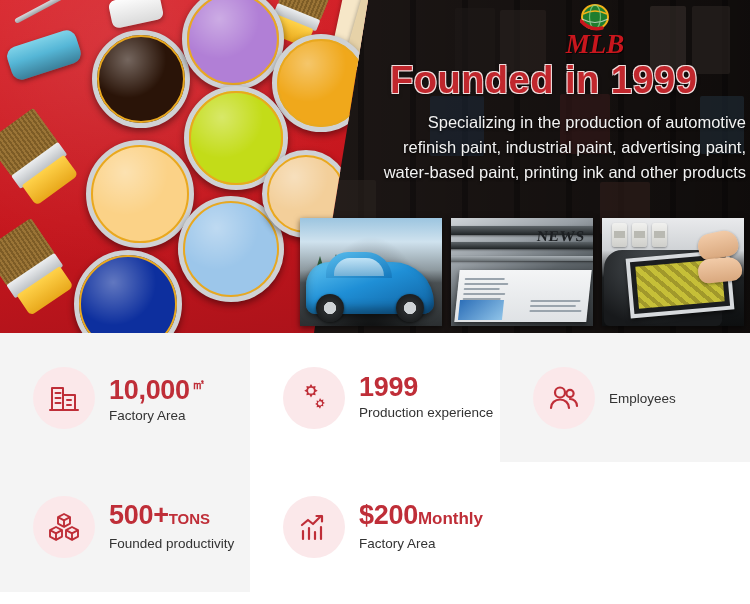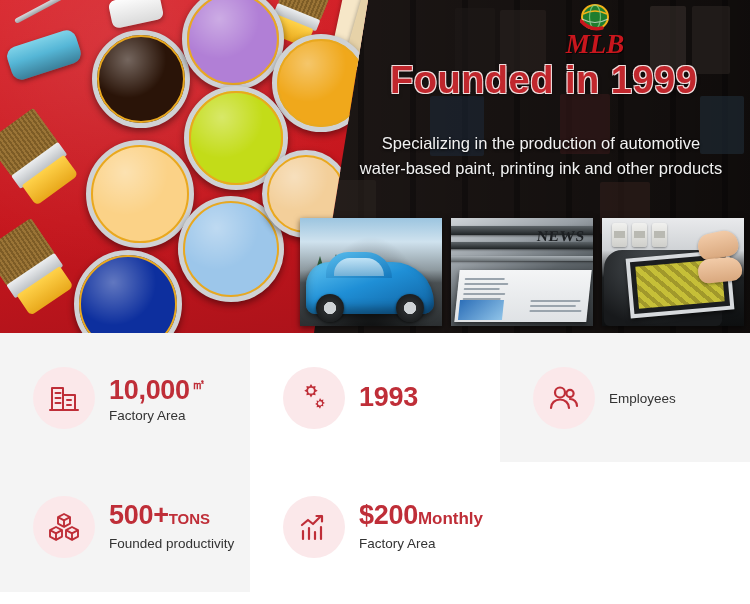--- a/index.html
+++ b/index.html
@@ -77,22 +77,22 @@
     text-align:left;
     font-size:38px;font-weight:bold;line-height:44px;
     color:#c0272d;
     letter-spacing:.5px;
     text-shadow:
       -1px -1px 0 #f0dede, 1px -1px 0 #f0dede,
       -1px  1px 0 #f0dede, 1px  1px 0 #f0dede,
        0 2px 4px rgba(0,0,0,.55);
   }
   .subhead{
-    position:absolute;left:336px;top:131px;width:410px;
-    text-align:center;color:#f2f2f2;
+    position:absolute;left:336px;top:110px;width:410px;
+    text-align:right;color:#f2f2f2;
     font-size:16.5px;line-height:25px;
     text-shadow:0 1px 3px rgba(0,0,0,.9);
   }
   .subhead div{white-space:nowrap;}
 
   
   .thumbs{position:absolute;left:300px;top:218px;width:446px;height:108px;display:flex;gap:9px;}
   .thumb{position:relative;width:142px;height:108px;overflow:hidden;
     background:#222;box-shadow:0 2px 6px rgba(0,0,0,.55);}
   .thumb.car{
@@ -228,20 +228,21 @@
           <path d="M1 19 Q10 29 22 26" fill="none" stroke="#c8161d" stroke-width="3.4" stroke-linecap="round"></path>
         </svg>
       </div>
       <div class="logo-text">MLB</div>
     </div>
 
     <div class="headline">Founded in 1999</div>
 
     <div class="subhead">
       <div>Specializing in the production of automotive</div>
+      <div>refinish paint, industrial paint, advertising paint,</div>
       <div>water-based paint, printing ink and other products</div>
     </div>
 
     <div class="thumbs">
 
       <div class="thumb car">
         <div class="tree" style="left:14px;bottom:50px;"></div>
         <div class="tree" style="left:30px;bottom:52px;border-bottom-color:#1d4427;"></div>
         <div class="tree" style="left:48px;bottom:48px;"></div>
         <div class="car-body"></div>
@@ -313,21 +314,22 @@
         <svg width="34" height="34" viewBox="0 0 34 34" aria-hidden="true">
           <g fill="#bf2e38">
             <path d="M14 3l1.6 2.6 3-.5-.5 3 2.6 1.6-2.6 1.6.5 3-3-.5L14 16.4l-1.6-2.6-3 .5.5-3L7.3 9.7l2.6-1.6-.5-3 3 .5z"></path>
             <circle cx="14" cy="9.7" r="2.9" fill="#fbe8ea"></circle>
             <path d="M23 17l1.2 1.9 2.2-.4-.4 2.2 1.9 1.2-1.9 1.2.4 2.2-2.2-.4L23 27.8l-1.2-1.9-2.2.4.4-2.2-1.9-1.2 1.9-1.2-.4-2.2 2.2.4z"></path>
             <circle cx="23" cy="22.4" r="2.1" fill="#fbe8ea"></circle>
           </g>
         </svg>
       </div>
       <div class="stat-txt">
-        <div class="stat-val"><span>1993</span></div>
+        <div class="stat-val"><span>1999</span></div>
+        <div class="stat-label">Production experience</div>
       </div>
     </div>
 
     <div class="cell gray">
       <div class="ico-wrap">
         <svg width="34" height="34" viewBox="0 0 34 34" fill="none" stroke="#bf2e38" stroke-width="2.2" stroke-linecap="round" stroke-linejoin="round" aria-hidden="true">
           <circle cx="13" cy="11.5" r="5"></circle>
           <path d="M4 27c0-5 4-8.5 9-8.5s9 3.5 9 8.5"></path>
           <circle cx="23" cy="12.5" r="3.6"></circle>
           <path d="M23 18c4 0 7 3 7 7"></path>

